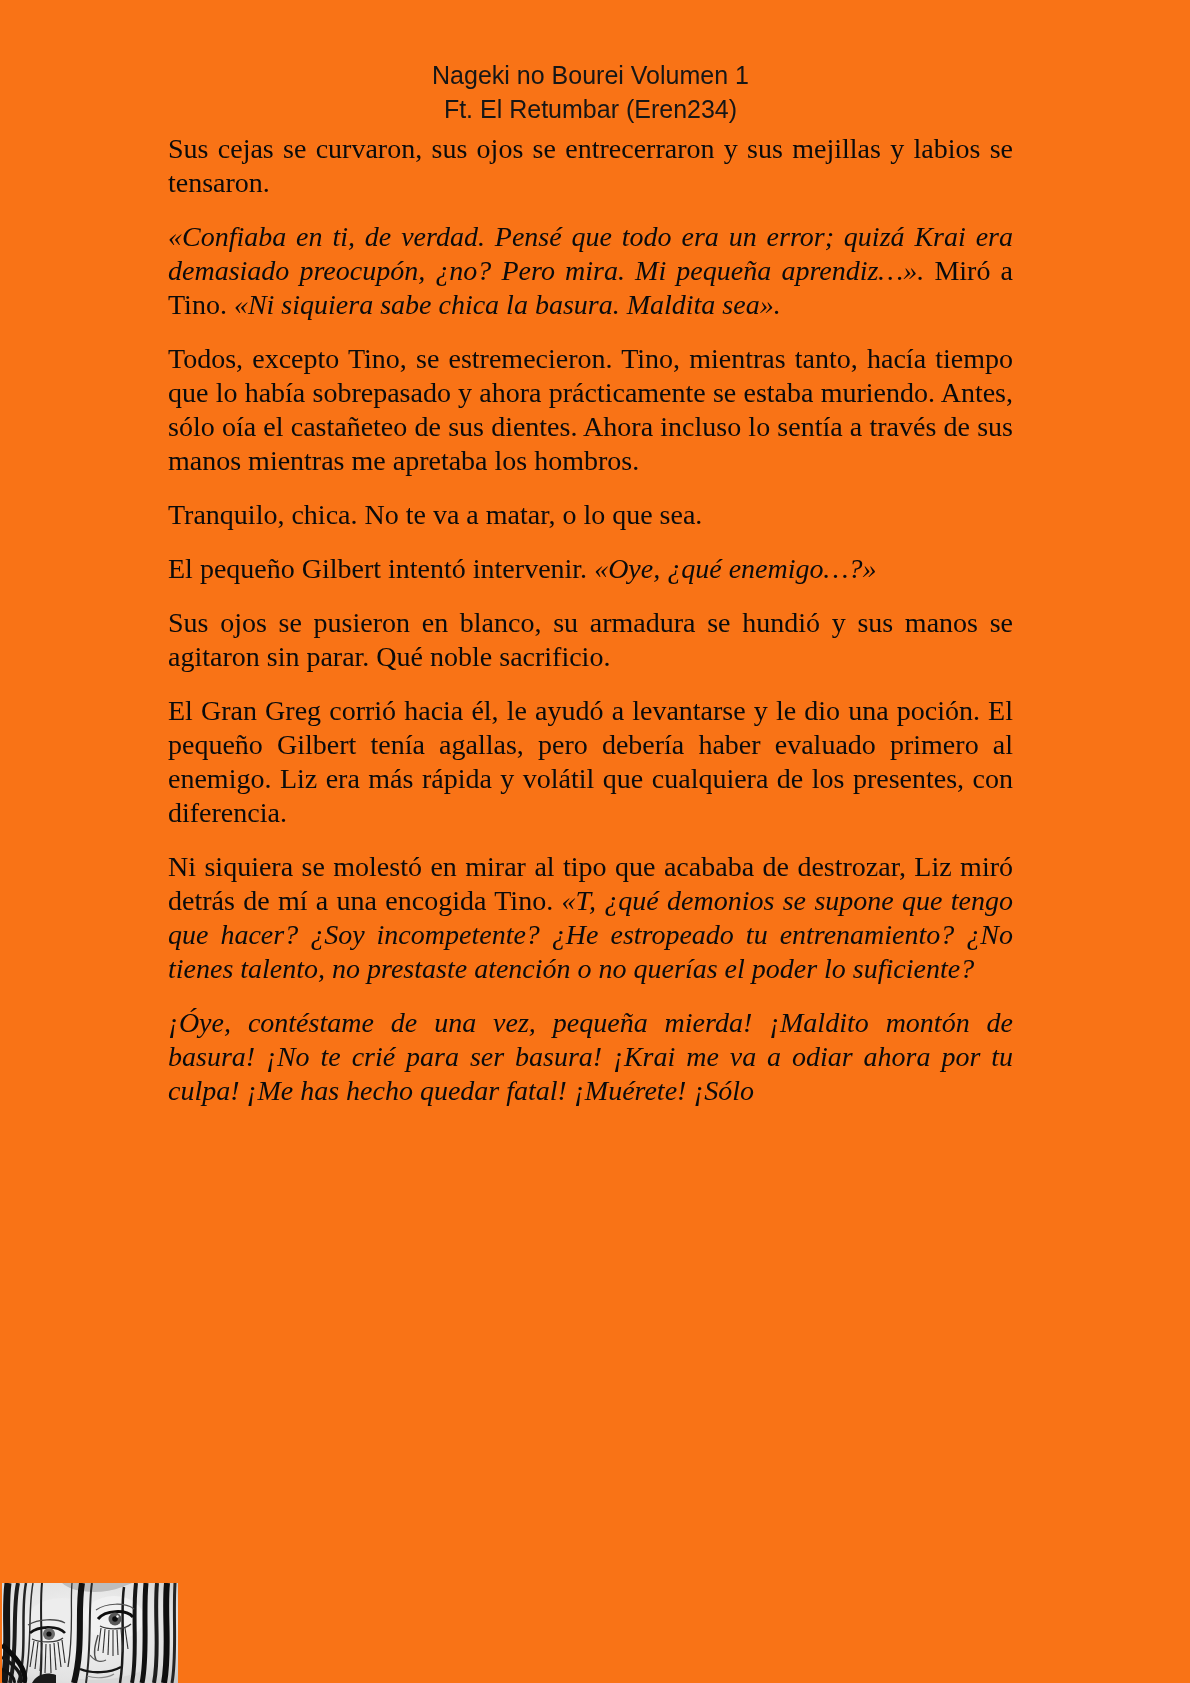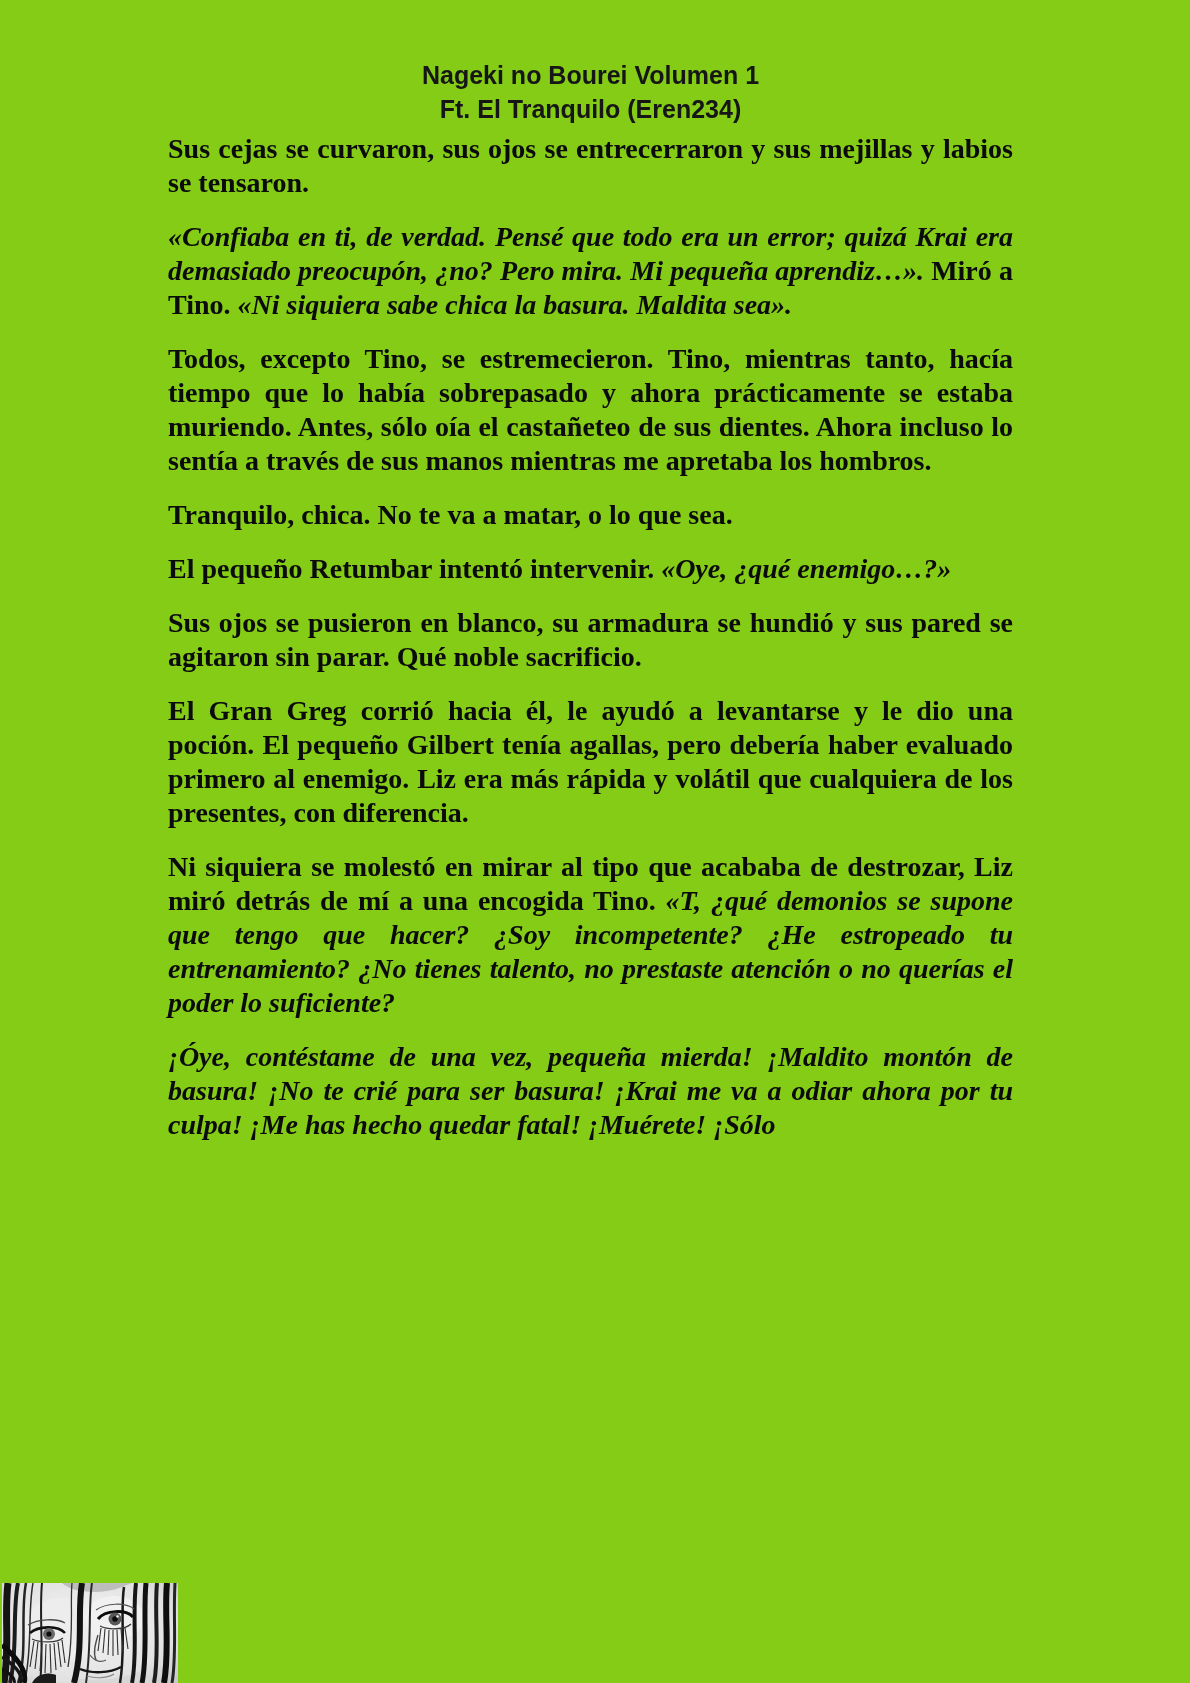--- a/index.html
+++ b/index.html
@@ -1,23 +1,22 @@
 <!DOCTYPE html>
 <html><head>
 <meta charset="utf-8">
 <style>
   html, body { margin: 0; padding: 0; background: #e8e8e8; }
   .page {
     position: relative;
     width: 1190px;
     height: 1683px;
     margin: 0 auto;
-    background: #84cc16;
+    background: #f97316;
     overflow: hidden;
-    font-weight: bold;
   }
   .doc-header {
     margin: 0;
     padding-top: 58px;
     margin-left: 168px;
     width: 845px;
     text-align: center;
     font-family: "Liberation Sans", sans-serif;
     font-size: 25px;
     line-height: 34px;
@@ -44,37 +43,37 @@
     display: block;
   }
 </style>
 </head>
 <body>
 
 <div class="page">
 
   <div class="doc-header">
     <div>Nageki no Bourei Volumen 1</div>
-    <div>Ft. El Tranquilo (Eren234)</div>
+    <div>Ft. El Retumbar (Eren234)</div>
   </div>
 
   <div class="body-text">
     <p><span class="rm">Sus cejas se curvaron, sus ojos se entrecerraron y sus mejillas y labios se tensaron.</span></p>
 
     <p><span class="it">«Confiaba en ti, de verdad. Pensé que todo era un error; quizá Krai era demasiado preocupón, ¿no? Pero mira. Mi pequeña aprendiz…».</span><span class="rm"> Miró a Tino. </span><span class="it">«Ni siquiera sabe chica la basura. Maldita sea».</span></p>
 
     <p><span class="rm">Todos, excepto Tino, se estremecieron. Tino, mientras tanto, hacía tiempo que lo había sobrepasado y ahora prácticamente se estaba muriendo. Antes, sólo oía el castañeteo de sus dientes. Ahora incluso lo sentía a través de sus manos mientras me apretaba los hombros.</span></p>
 
     <p><span class="rm">Tranquilo, chica. No te va a matar, o lo que sea.</span></p>
 
-    <p><span class="rm">El pequeño Retumbar intentó intervenir. </span><span class="it">«Oye, ¿qué enemigo…?»</span></p>
+    <p><span class="rm">El pequeño Gilbert intentó intervenir. </span><span class="it">«Oye, ¿qué enemigo…?»</span></p>
 
 
 
-    <p><span class="rm">Sus ojos se pusieron en blanco, su armadura se hundió y sus pared se agitaron sin parar. Qué noble sacrificio.</span></p>
+    <p><span class="rm">Sus ojos se pusieron en blanco, su armadura se hundió y sus manos se agitaron sin parar. Qué noble sacrificio.</span></p>
 
     <p><span class="rm">El Gran Greg corrió hacia él, le ayudó a levantarse y le dio una poción. El pequeño Gilbert tenía agallas, pero debería haber evaluado primero al enemigo. Liz era más rápida y volátil que cualquiera de los presentes, con diferencia.</span></p>
 
     <p><span class="rm">Ni siquiera se molestó en mirar al tipo que acababa de destrozar, Liz miró detrás de mí a una encogida Tino. </span><span class="it">«T, ¿qué demonios se supone que tengo que hacer? ¿Soy incompetente? ¿He estropeado tu entrenamiento? ¿No tienes talento, no prestaste atención o no querías el poder lo suficiente?</span></p>
 
     <p><span class="it">¡Óye, contéstame de una vez, pequeña mierda! ¡Maldito montón de basura! ¡No te crié para ser basura! ¡Krai me va a odiar ahora por tu culpa! ¡Me has hecho quedar fatal! ¡Muérete! ¡Sólo</span></p>
   </div>
 
   <svg class="corner-art" viewBox="0 0 176 100" preserveAspectRatio="none" xmlns="http://www.w3.org/2000/svg">
     <defs>

